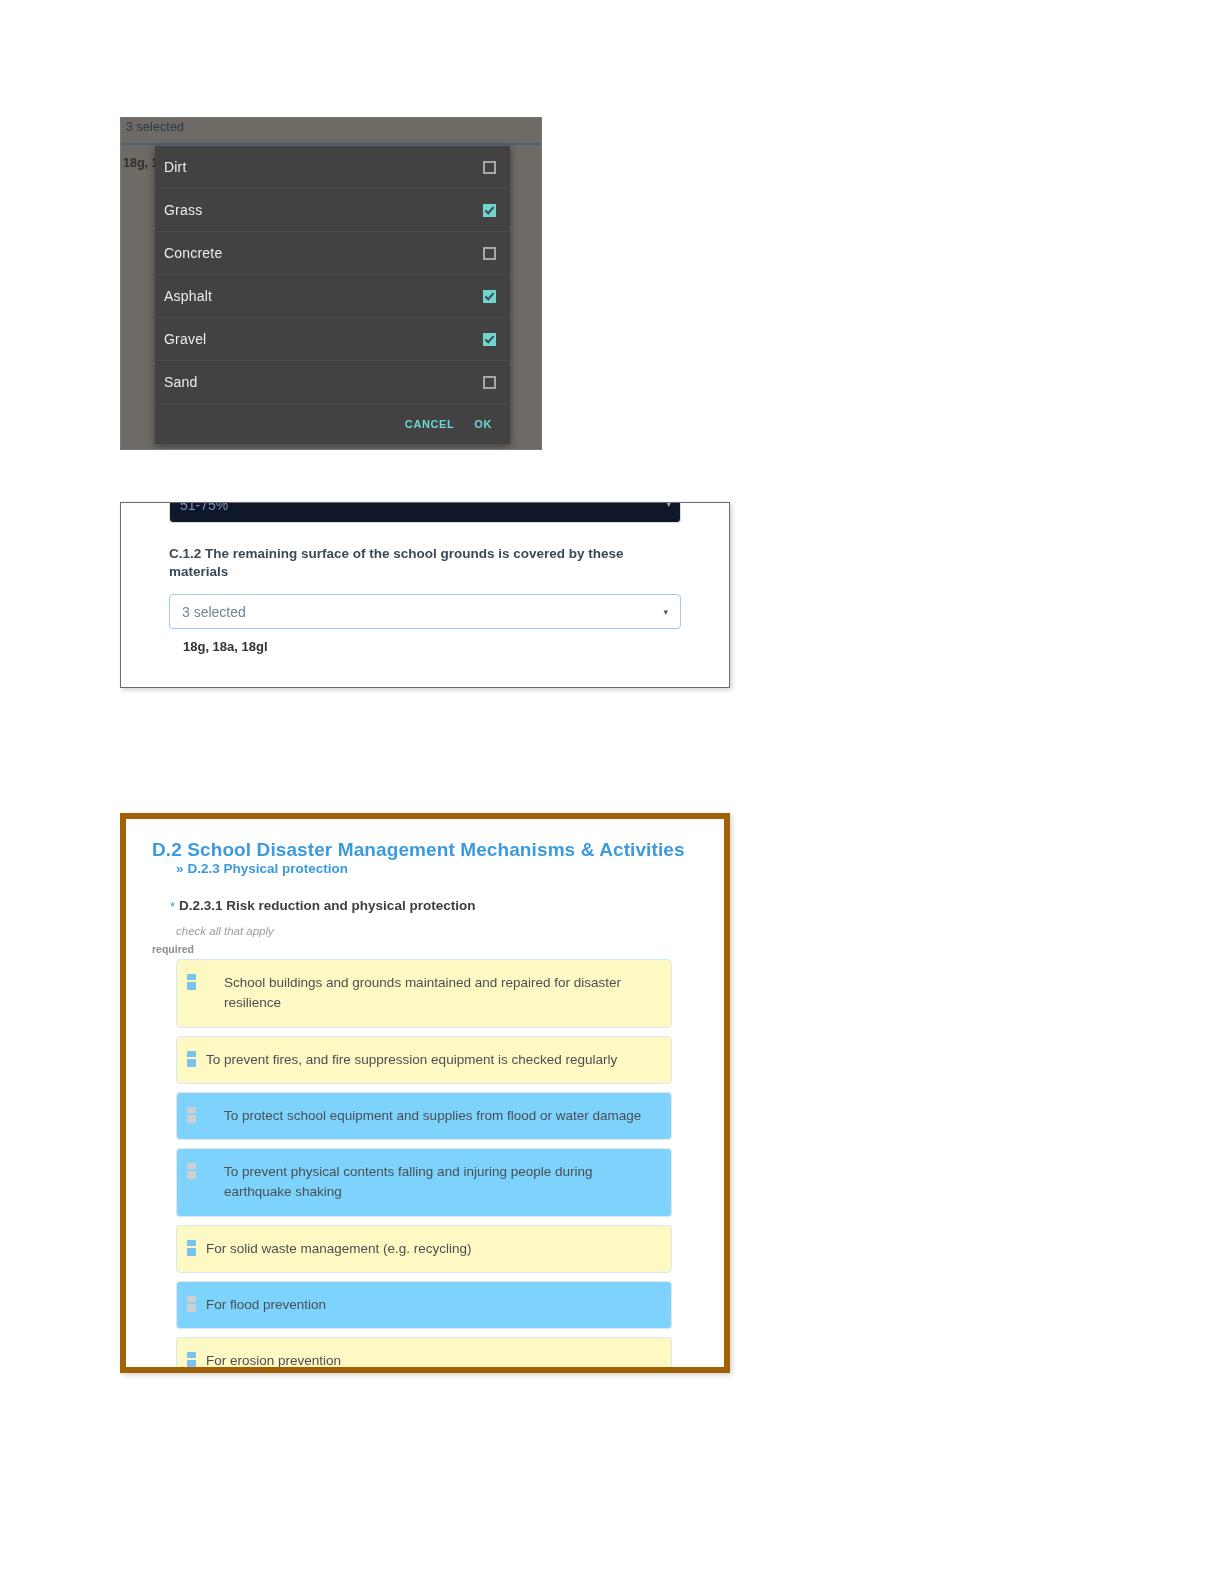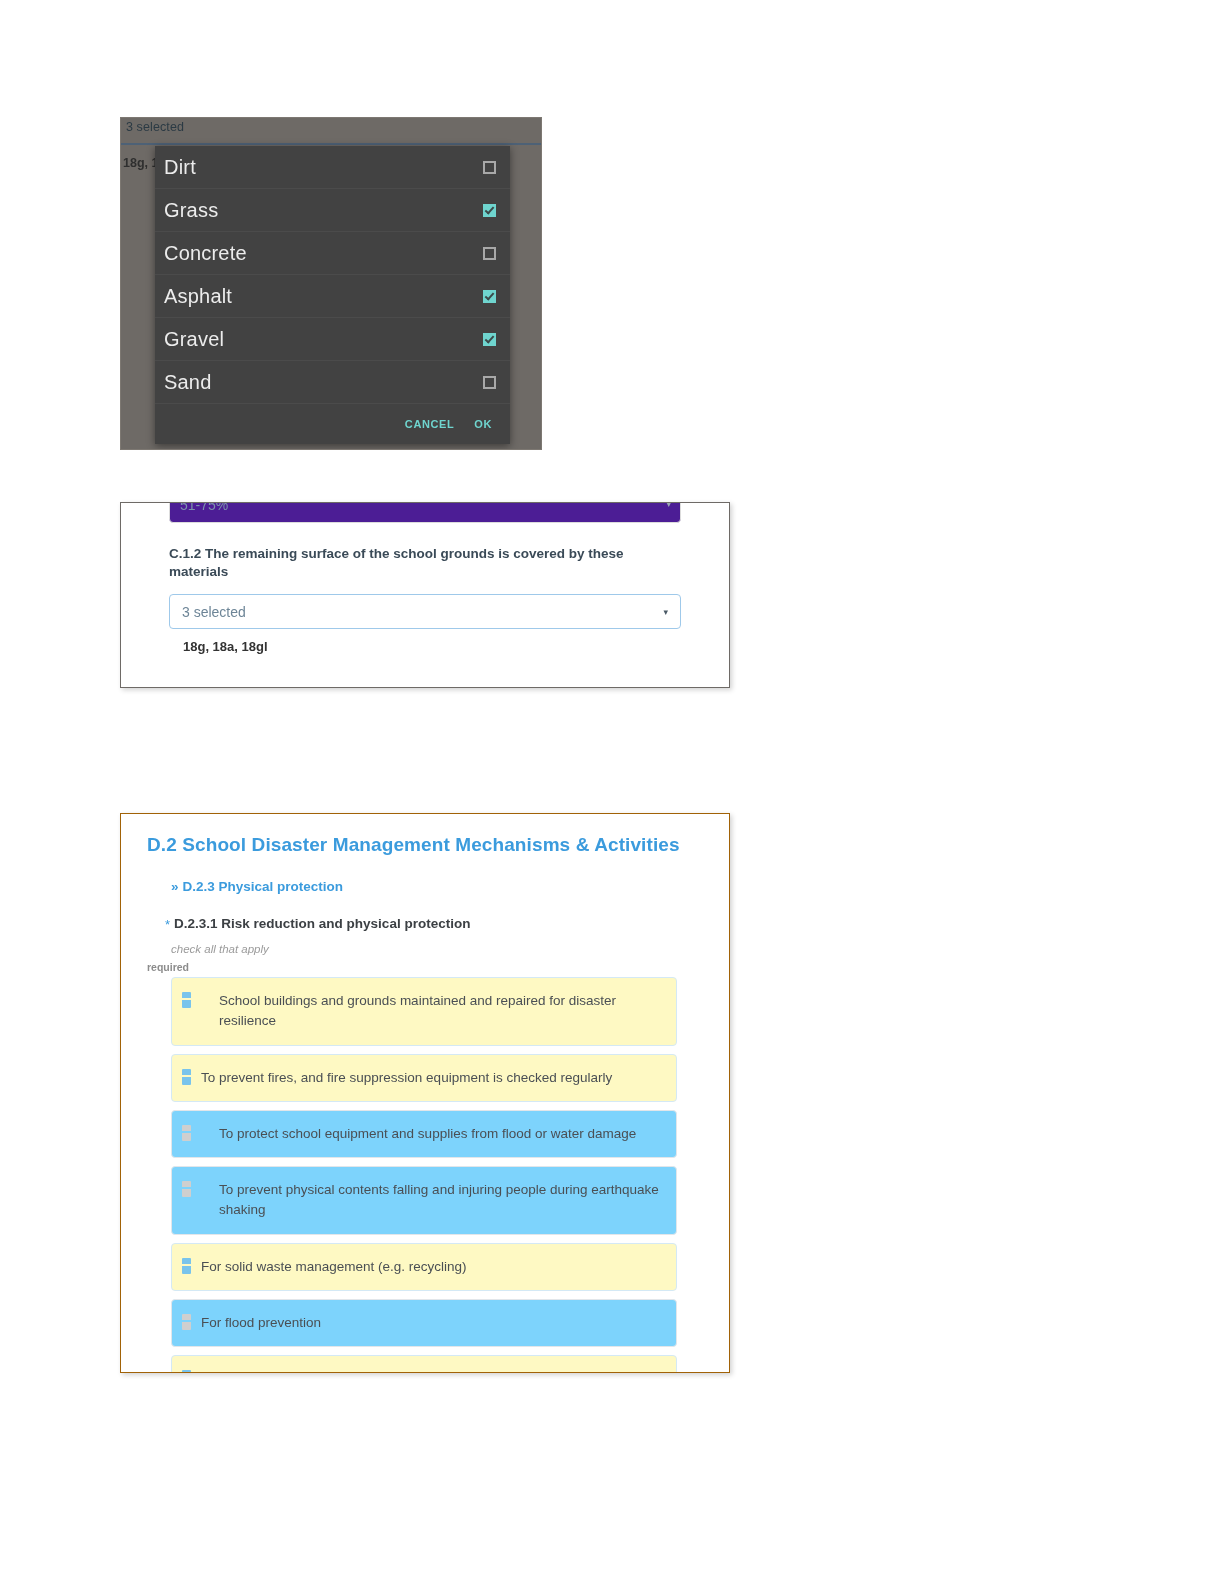--- a/index.html
+++ b/index.html
@@ -73,21 +73,21 @@
     height: 43px;
     display: flex;
     align-items: center;
     padding: 0 14px 0 9px;
     border-bottom: 1px solid #4b4b4b;
     box-sizing: border-box;
   }
   .p1-row-label {
     flex: 1;
     color: #ececec;
-    font-size: 20px;
+    font-size: 14px;
     letter-spacing: .2px;
   }
   .p1-cb {
     width: 13px;
     height: 13px;
     box-sizing: border-box;
     position: relative;
     flex: 0 0 auto;
   }
   .p1-cb.off {
@@ -143,21 +143,21 @@
     box-shadow: 2px 2px 5px rgba(0,0,0,.18);
   }
   .p2-clip {
     position: absolute;
     left: 48px;
     top: -14px;
     width: 512px;
     height: 34px;
     border: 1px solid #dcdcdc;
     border-radius: 4px;
-    background: #4c1d95;
+    background: #0f172a;
     color: #7b93ab;
     font-size: 14px;
     padding: 7px 10px;
     box-sizing: border-box;
   }
   .p2-clip-caret {
     position: absolute;
     right: 9px;
     top: 9px;
     color: #9aa7b3;
@@ -207,41 +207,40 @@
   }
 
   
   .panel3 {
     position: absolute;
     left: 120px;
     top: 813px;
     width: 610px;
     height: 560px;
     background: #ffffff;
-    border: 1px solid #a16207;
+    border: 6px solid #a16207;
     box-sizing: border-box;
     overflow: hidden;
     box-shadow: 2px 2px 5px rgba(0,0,0,.18);
   }
   .p3-inner {
     position: absolute;
     left: 0;
     top: 0;
     right: 0;
     padding: 0 26px;
   }
   .p3-title {
     margin-top: 20px;
     font-size: 19px;
     font-weight: bold;
     color: #3b9bdd;
     letter-spacing: .1px;
   }
   .p3-subtitle {
-    margin-top: 23px;
     margin-left: 24px;
     font-size: 13.5px;
     font-weight: bold;
     color: #3b9bdd;
   }
   .p3-subtitle .chev { margin-right: 4px; }
   .p3-qrow {
     margin-top: 22px;
     margin-left: 18px;
     display: flex;

